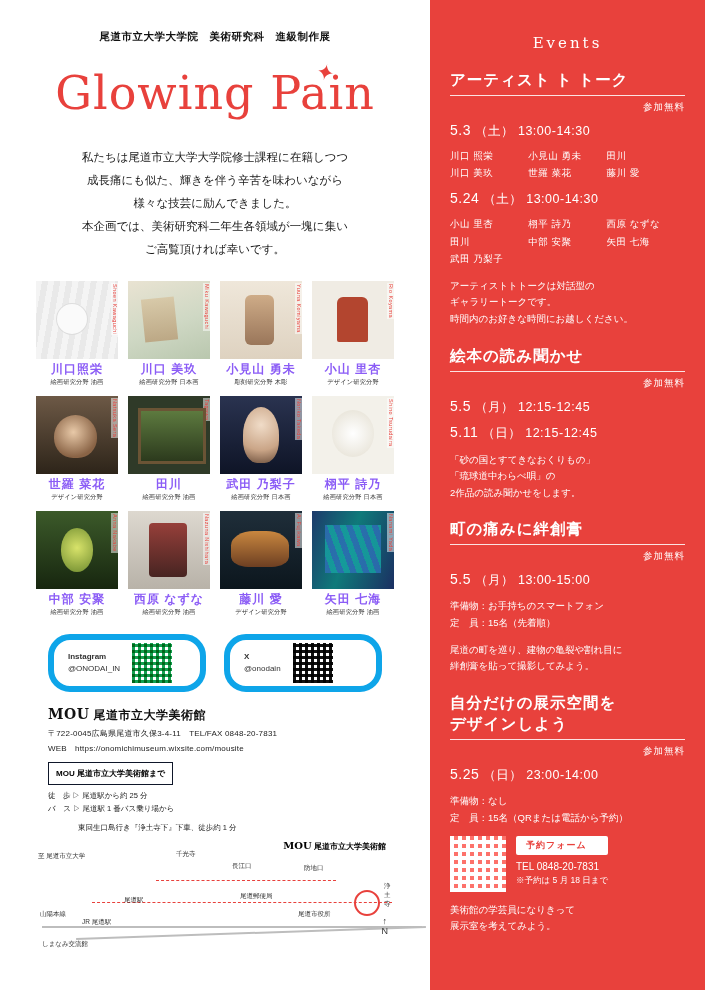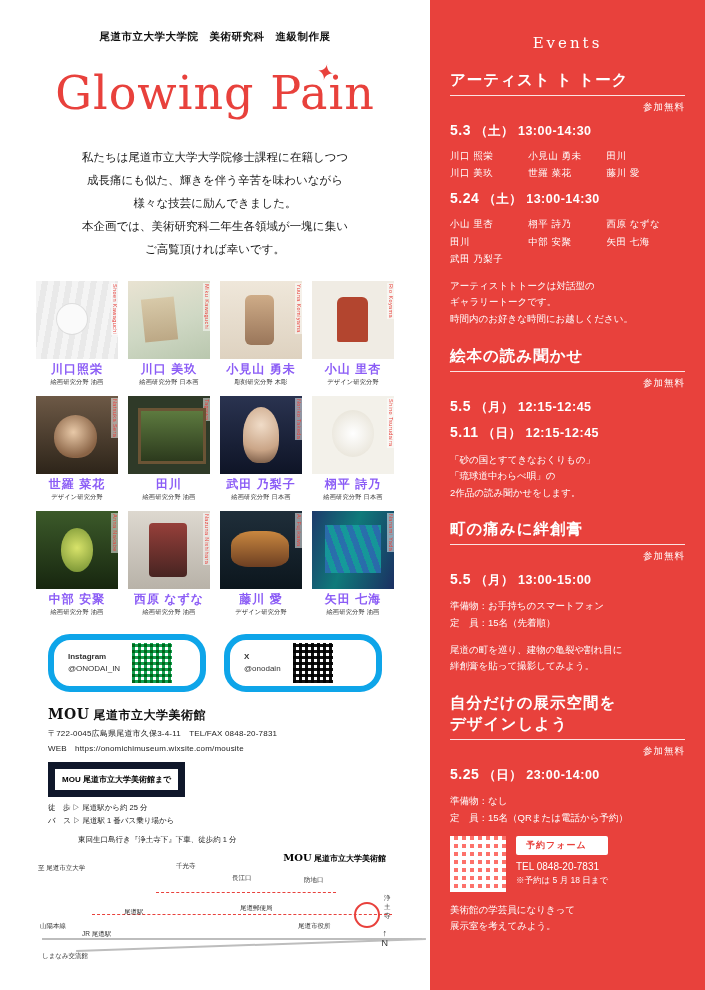--- a/index.html
+++ b/index.html
@@ -175,21 +175,21 @@
     background-blend-mode: multiply;
   }
 
   
   .museum { margin: 14px 26px 0 26px; }
   .m-title { font-size: 12px; font-weight: 700; color: #111; letter-spacing:.5px;}
   .m-title .mou { font-family:"DejaVu Serif", serif; font-size: 14px; margin-right: 4px;}
   .m-line { font-size: 8px; color: #222; margin-top: 4px; letter-spacing: .2px;}
   .access-box {
     margin-top: 8px;
-    border: 7px solid #0f172a;
+    border: 1px solid #0f172a;
     padding: 5px 7px;
     display: inline-block;
     font-size: 8px;
     font-weight: 700;
   }
   .acc { font-size: 7.5px; color: #222; line-height: 1.7; margin-top: 5px;}
 
   
   .map {
     position: relative;
@@ -253,21 +253,21 @@
   .rule { border-bottom: 1px solid rgba(255,255,255,.85); margin-top: 4px; }
   .free {
     text-align: right;
     font-size: 9.5px;
     margin-top: 5px;
     letter-spacing: 1px;
   }
   .dateline {
     margin-top: 8px;
     font-size: 12.5px;
-    font-weight: 700;
+    font-weight: 400;
     letter-spacing: .5px;
   }
   .dateline .d { font-size: 14px; }
   .names {
     margin-top: 7px;
     font-size: 9.5px;
     line-height: 1.85;
     letter-spacing: .5px;
   }
   .names .row { display: flex; }

